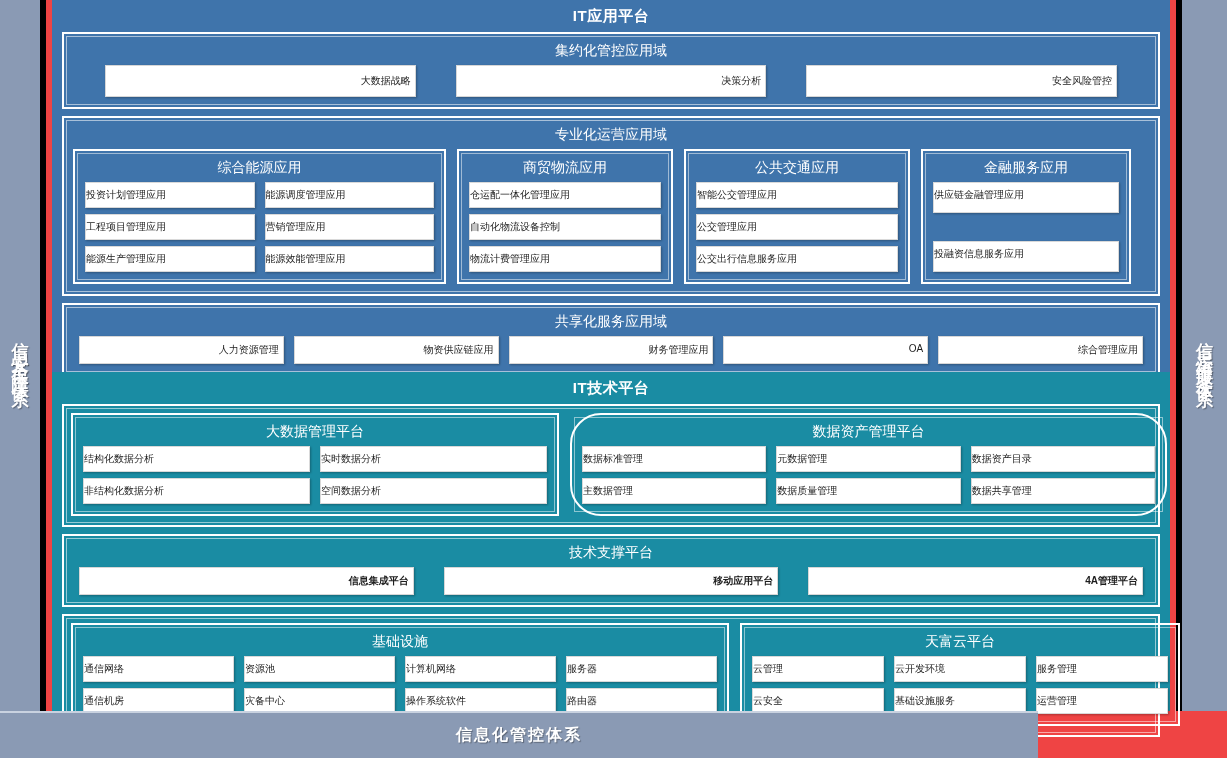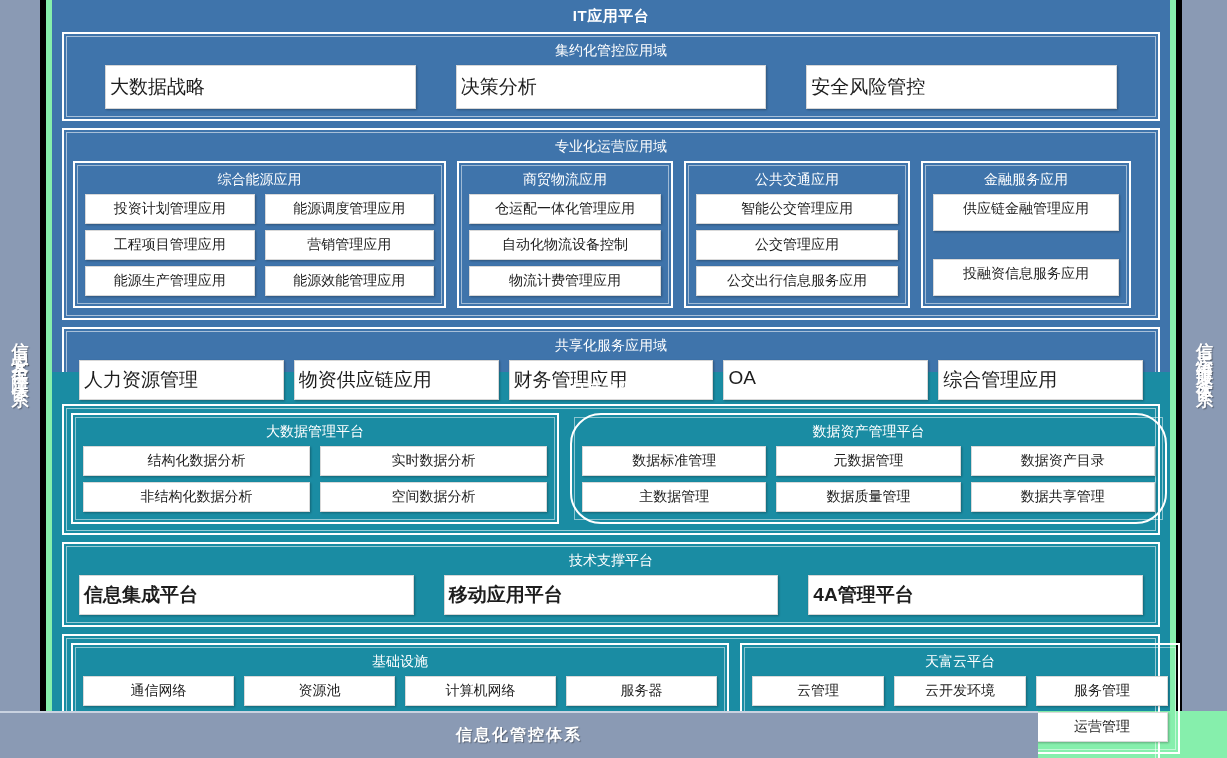--- a/index.html
+++ b/index.html
@@ -2,21 +2,21 @@
 <html><head>
 <meta charset="utf-8">
 <style>
   * { box-sizing: border-box; margin: 0; padding: 0; }
   html, body {
     width: 1227px; height: 758px;
     background: #8a9ab4;
     font-family: "Liberation Sans", "DejaVu Sans", sans-serif;
     overflow: hidden;
   }
-  .page { position: relative; width: 1227px; height: 758px; background: #86efac; }
+  .page { position: relative; width: 1227px; height: 758px; background: #ef4444; }
 
   
   .rail {
     position: absolute; top: 0; width: 46px; height: 711px;
     background: #8a9ab4;
     display: flex; align-items: center; justify-content: center;
   }
   .rail.left  { left: 0;  border-right: 6px solid #000; }
   .rail.right { right: 0; border-left: 6px solid #000; width: 51px; }
   .rail-text {
@@ -53,22 +53,22 @@
   .domain {
     border: 2px solid #ffffff;
     padding: 2px;
     margin-bottom: 7px;
   }
   .domain-inner { border: 1px solid rgba(255,255,255,.55); padding: 4px 6px 7px; }
   .domain-title {
     text-align: center; color: #ffffff; font-size: 14px; padding: 1px 0 5px;
   }
   .chip {
-    background: #ffffff; color: #1d1d1d; font-size: 19px;
-    text-align: left; padding: 6px 4px; min-width: 96px;
+    background: #ffffff; color: #1d1d1d; font-size: 10px;
+    text-align: right; padding: 6px 4px; min-width: 96px;
     border: 1px solid #d7d7d7;
     box-shadow: 1px 1px 2px rgba(0,0,0,.28);
     white-space: nowrap;
   }
 
   
   .group-row { display: flex; gap: 11px; align-items: stretch; }
   .group {
     border: 2px solid #ffffff; padding: 2px;
     display: flex; flex-direction: column;
@@ -77,22 +77,22 @@
     border: 1px solid rgba(255,255,255,.5);
     padding: 4px 7px 7px; flex: 1;
     display: flex; flex-direction: column;
   }
   .group-title { text-align: center; color: #fff; font-size: 14px; padding: 1px 0 5px; }
   .group-grid { display: grid; gap: 6px 10px; flex: 1; }
   .group-grid.c2 { grid-template-columns: 1fr 1fr; }
   .group-grid.c1 { grid-template-columns: 1fr; }
   .group-grid.c3 { grid-template-columns: 1fr 1fr 1fr; }
   .cell {
-    background: #ffffff; color: #1d1d1d; font-size: 14px;
-    text-align: center; padding: 5px 10px;
+    background: #ffffff; color: #1d1d1d; font-size: 10px;
+    padding: 5px 0;
     border: 1px solid #d9d9d9;
     box-shadow: 1px 1px 2px rgba(0,0,0,.28);
     white-space: nowrap;
   }
   .cell.blank { background: transparent; border: none; box-shadow: none; }
 
   
   .g-energy   { flex: 0 0 373px; }
   .g-trade    { flex: 0 0 216px; }
   .g-transit  { flex: 0 0 226px; }

